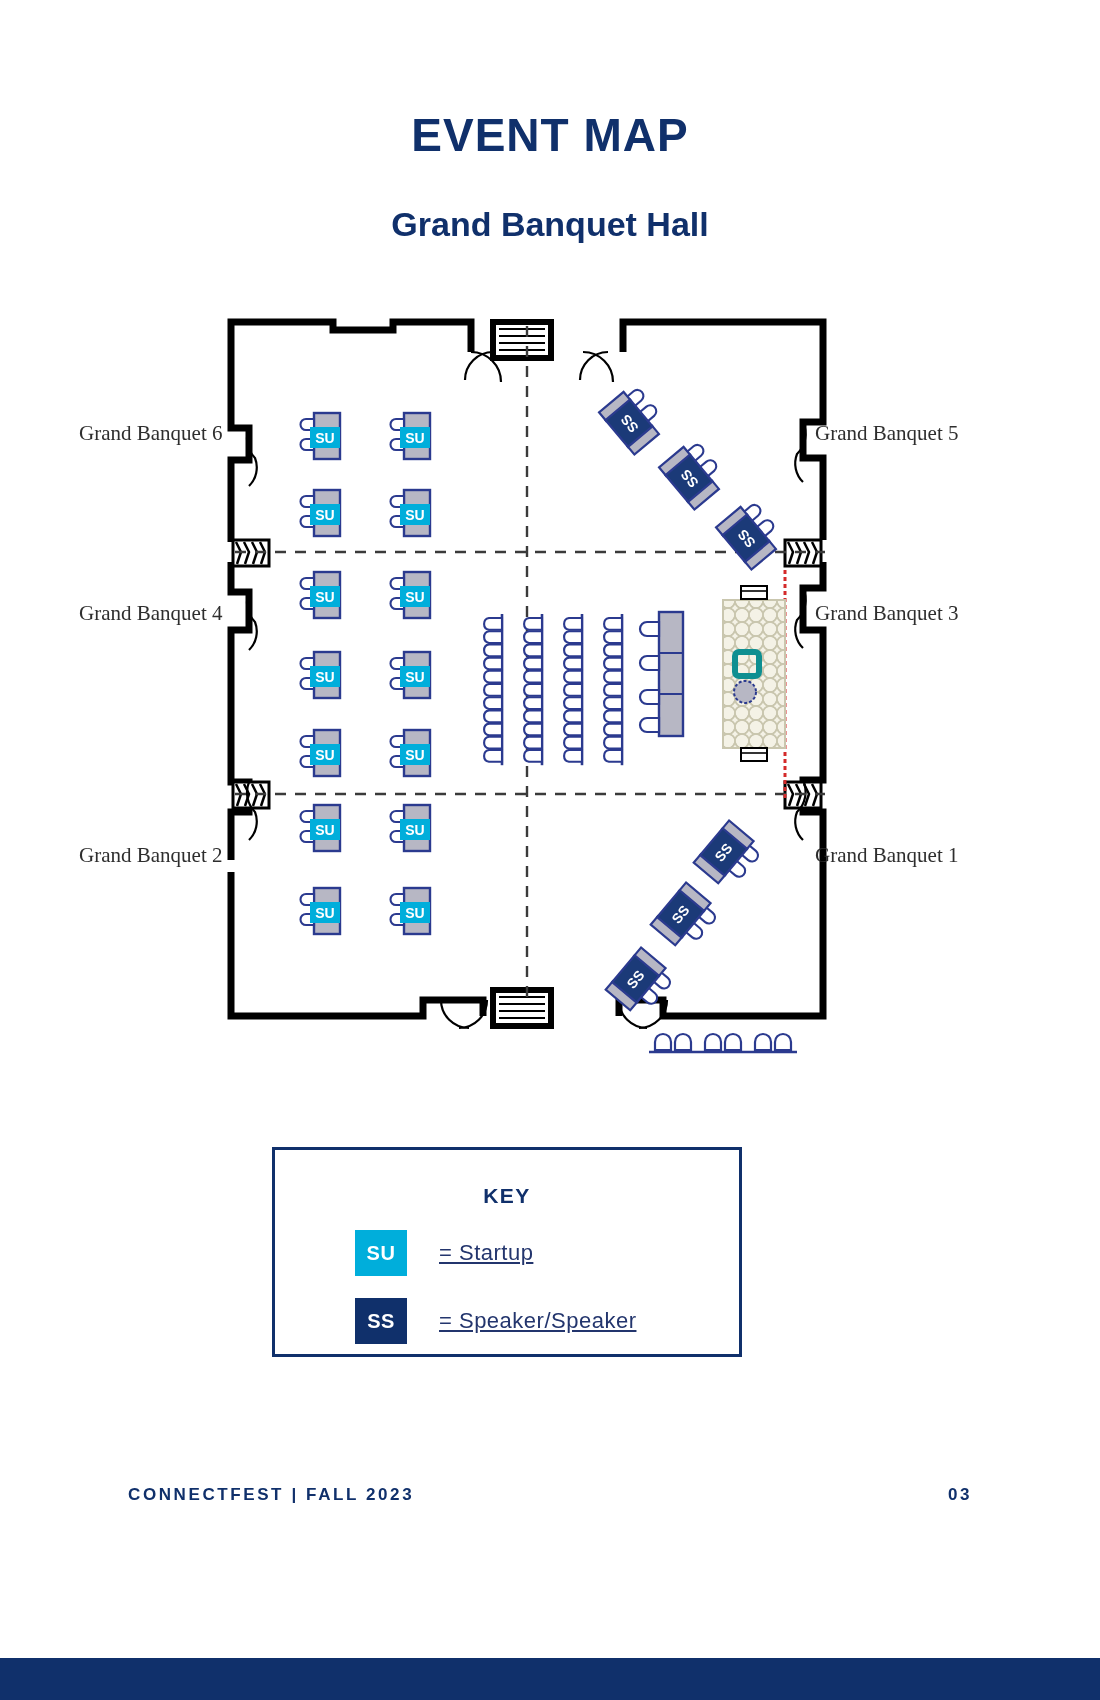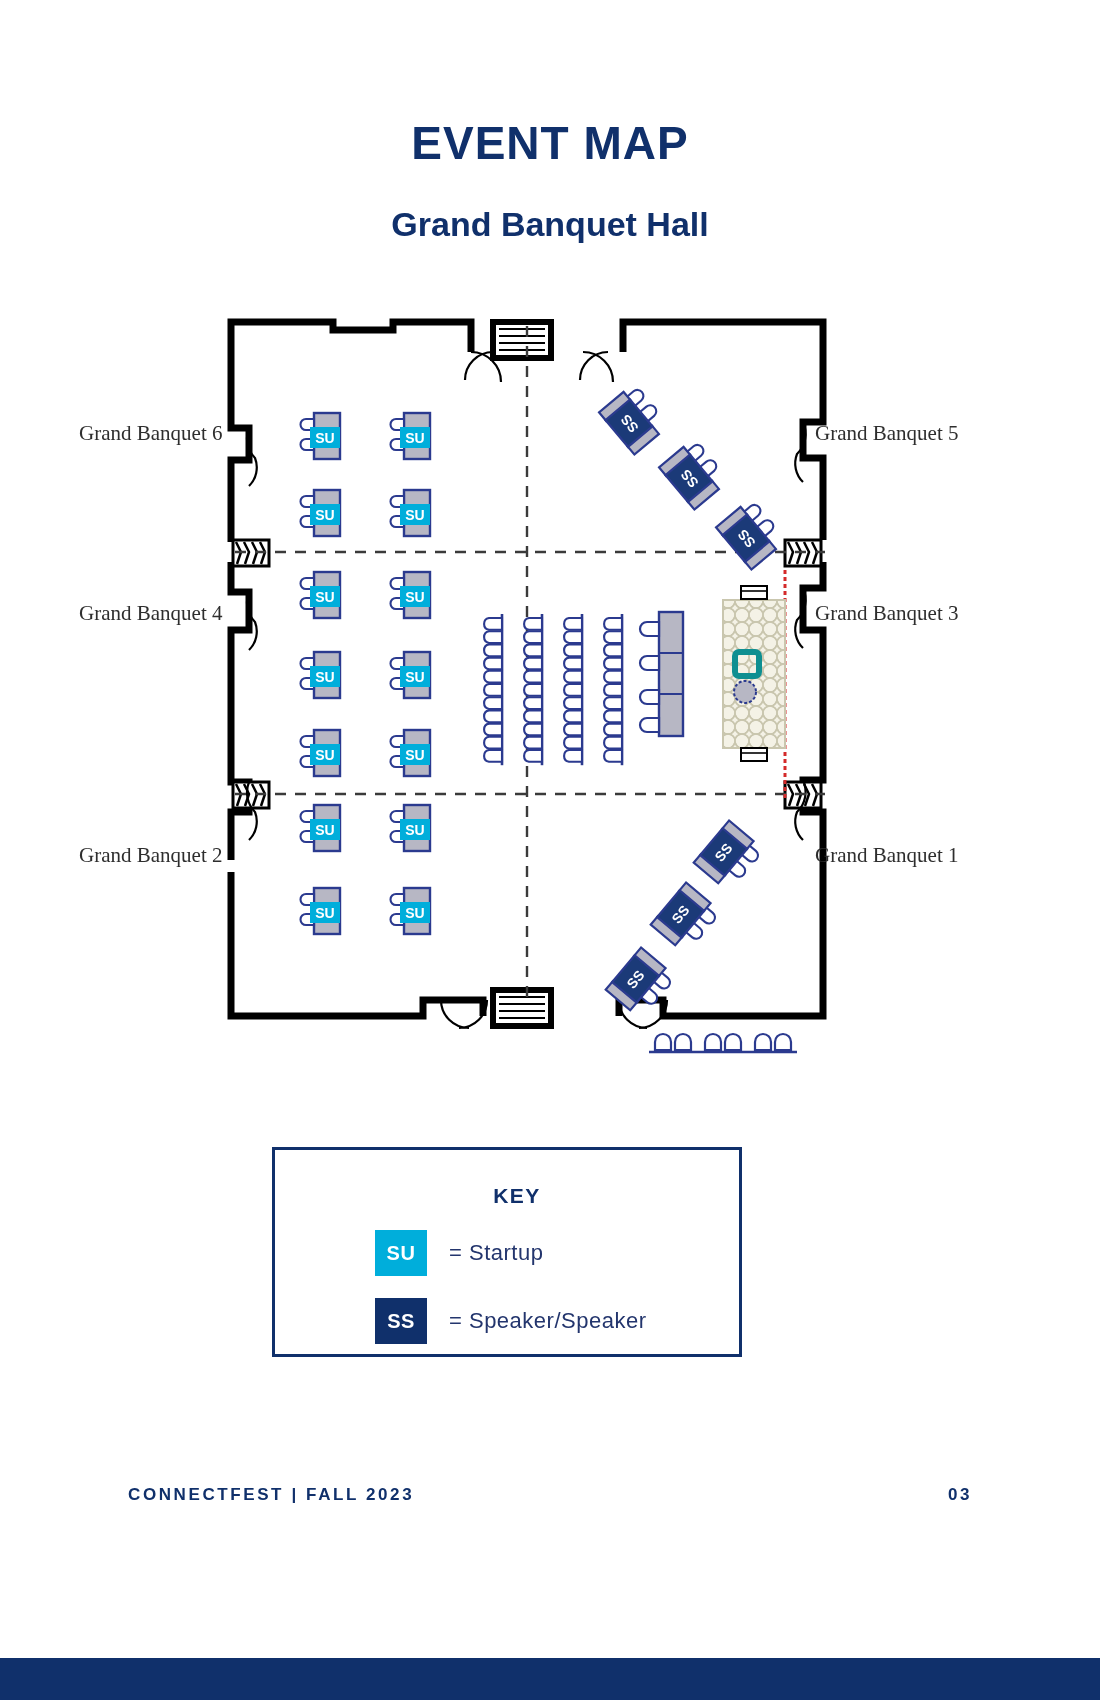--- a/index.html
+++ b/index.html
@@ -11,21 +11,21 @@
     width: 1100px;
     height: 1700px;
     position: relative;
     font-family: "Liberation Sans", sans-serif;
     overflow: hidden;
   }
 
   
   #page-title {
     position: absolute;
-    top: 116px;
+    top: 108px;
     left: 0;
     width: 1100px;
     text-align: center;
     font-size: 46px;
     font-weight: bold;
     letter-spacing: 1px;
     color: #10306b;
   }
   #page-subtitle {
     position: absolute;
@@ -51,21 +51,20 @@
   
   #legend-box {
     position: absolute;
     left: 272px;
     top: 1147px;
     width: 470px;
     height: 210px;
     border: 3px solid #10306b;
     box-sizing: border-box;
     background: #ffffff;
-    padding-left: 20px;
   }
   #legend-title {
     margin-top: 34px;
     text-align: center;
     font-size: 21px;
     font-weight: bold;
     letter-spacing: 1.5px;
     color: #10306b;
   }
   .legend-row {
@@ -81,24 +80,25 @@
     align-items: center;
     justify-content: center;
     color: #ffffff;
     font-size: 20px;
     font-weight: bold;
     letter-spacing: .5px;
   }
   .legend-chip.su { background: #00AEDB; }
   .legend-chip.ss { background: #10306b; }
   .legend-text {
-    margin-left: 22px;
+    margin-left: 32px;
     font-size: 22px;
     color: #23356d;
     letter-spacing: .5px;
+    text-decoration: underline;
   }
 
   
   #footer-left {
     position: absolute;
     left: 128px;
     top: 1485px;
     font-size: 17px;
     font-weight: bold;
     letter-spacing: 2.6px;

